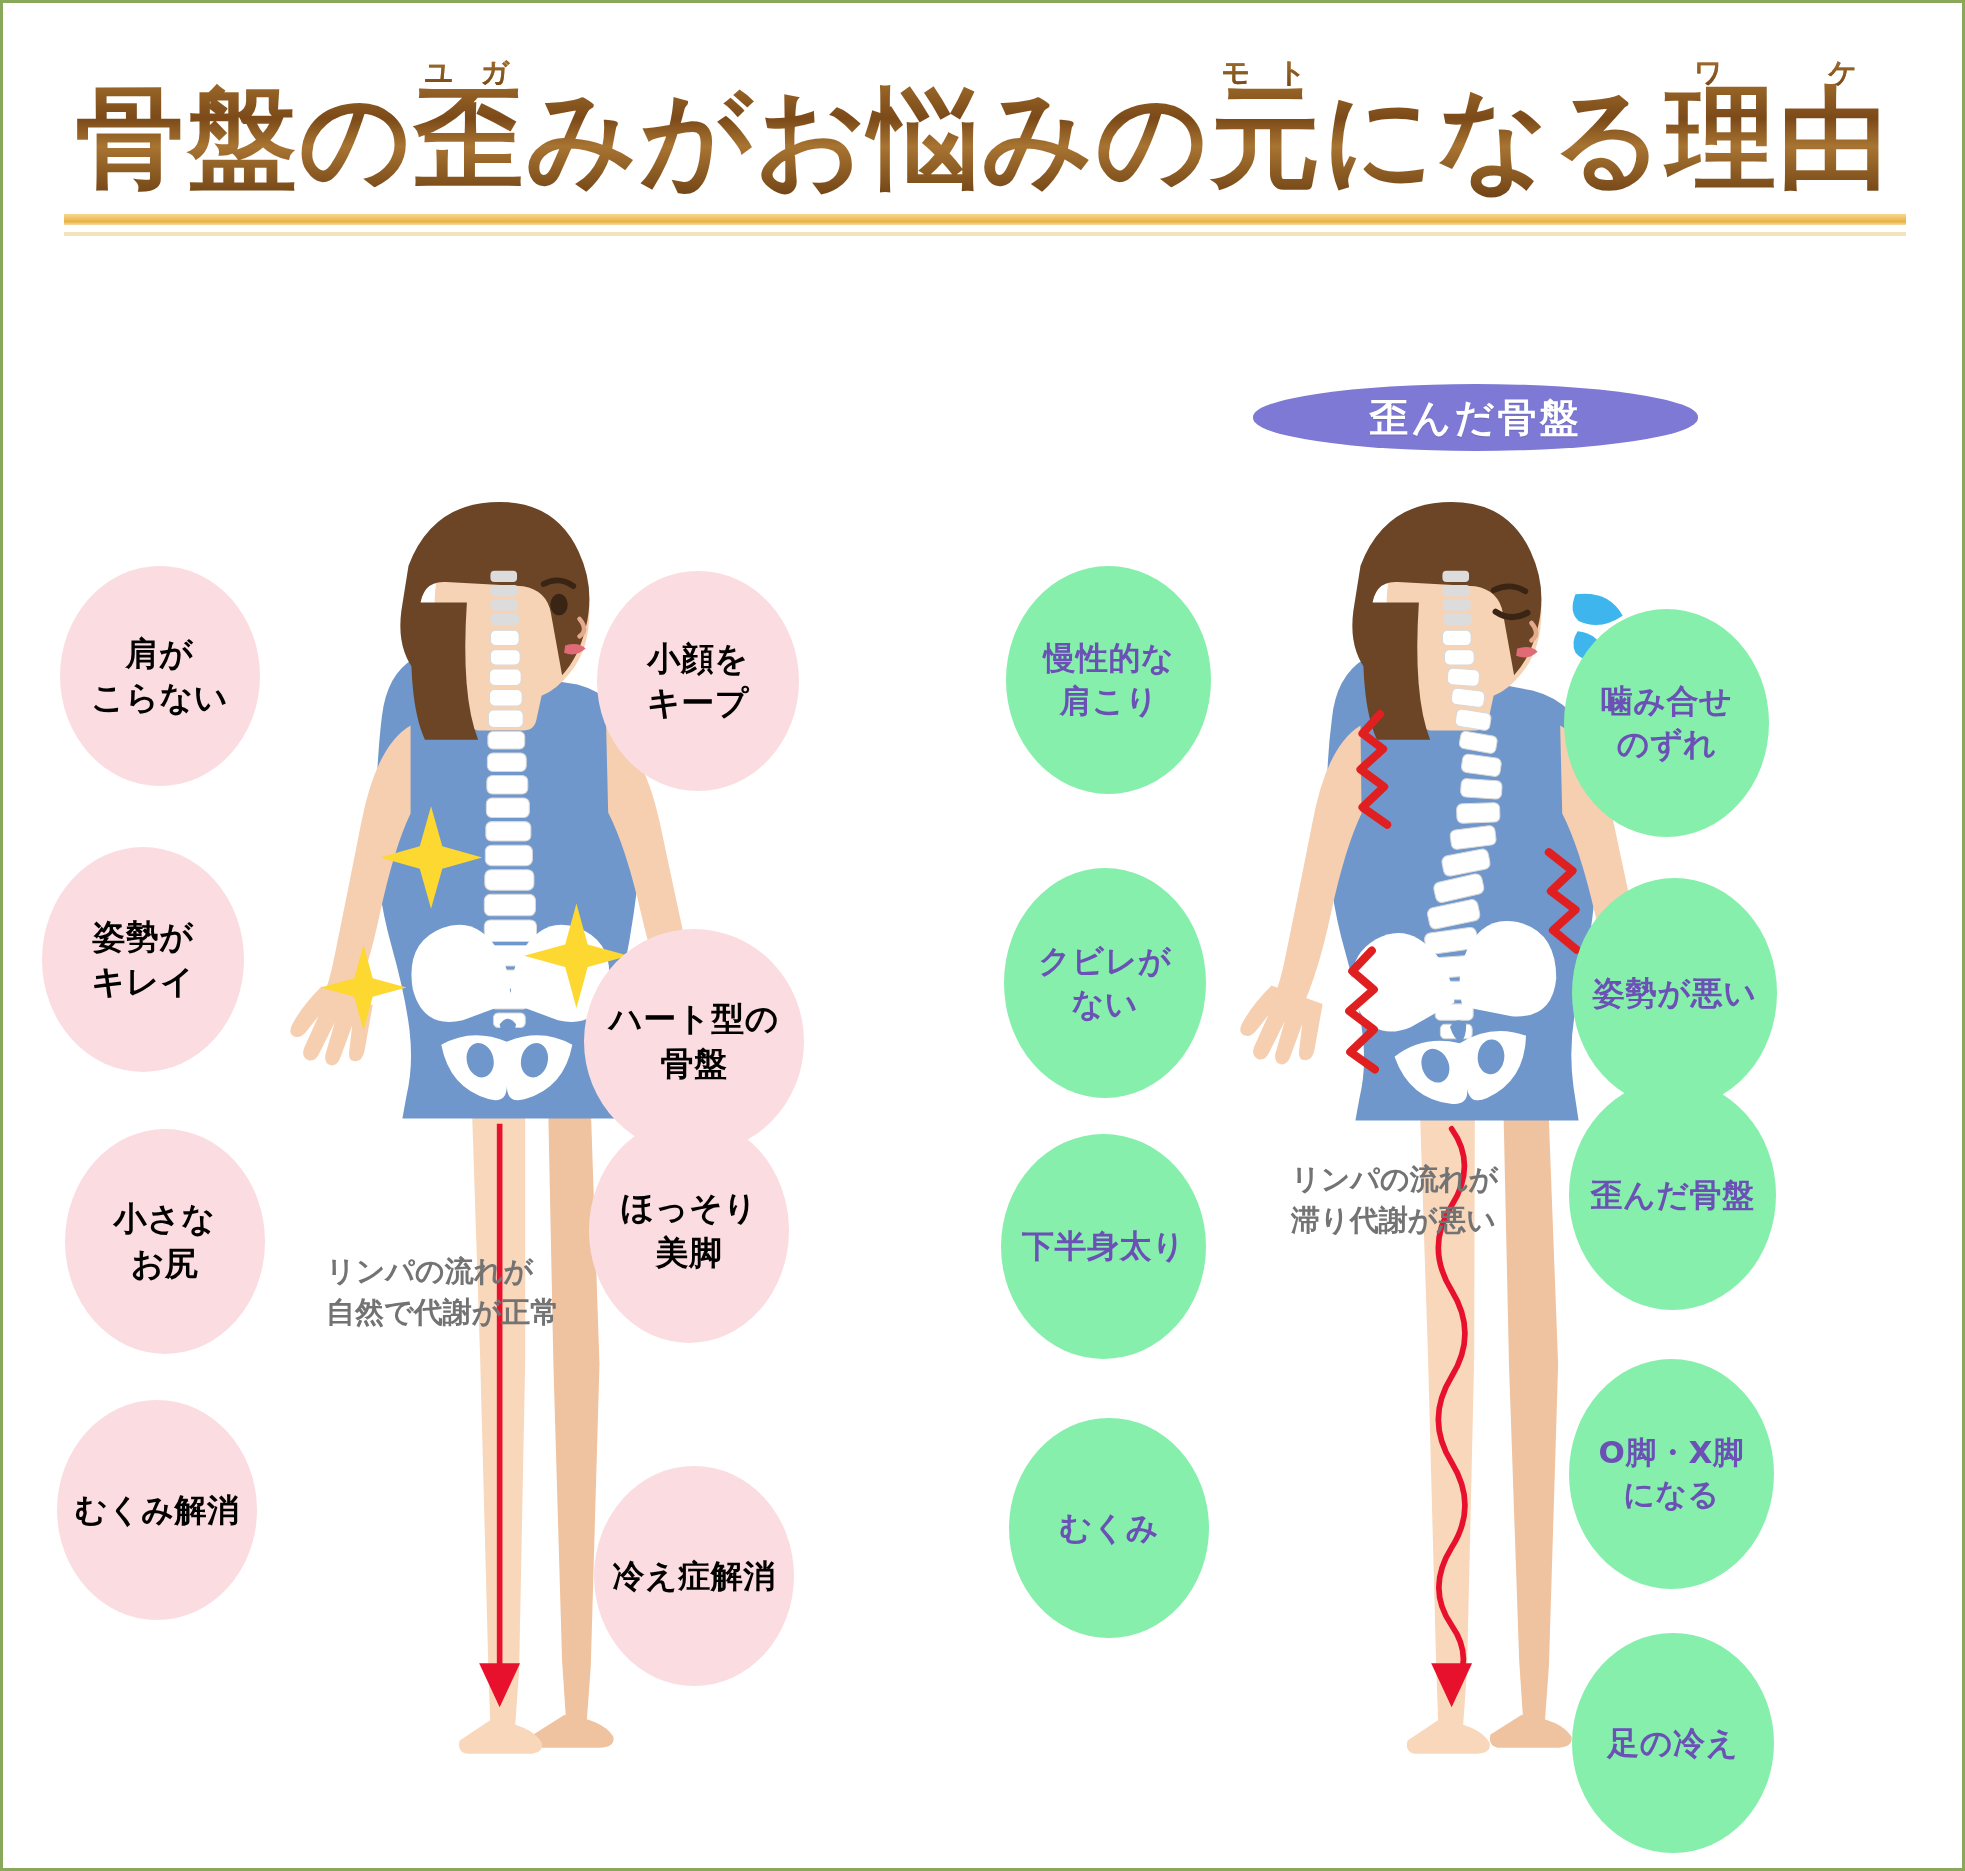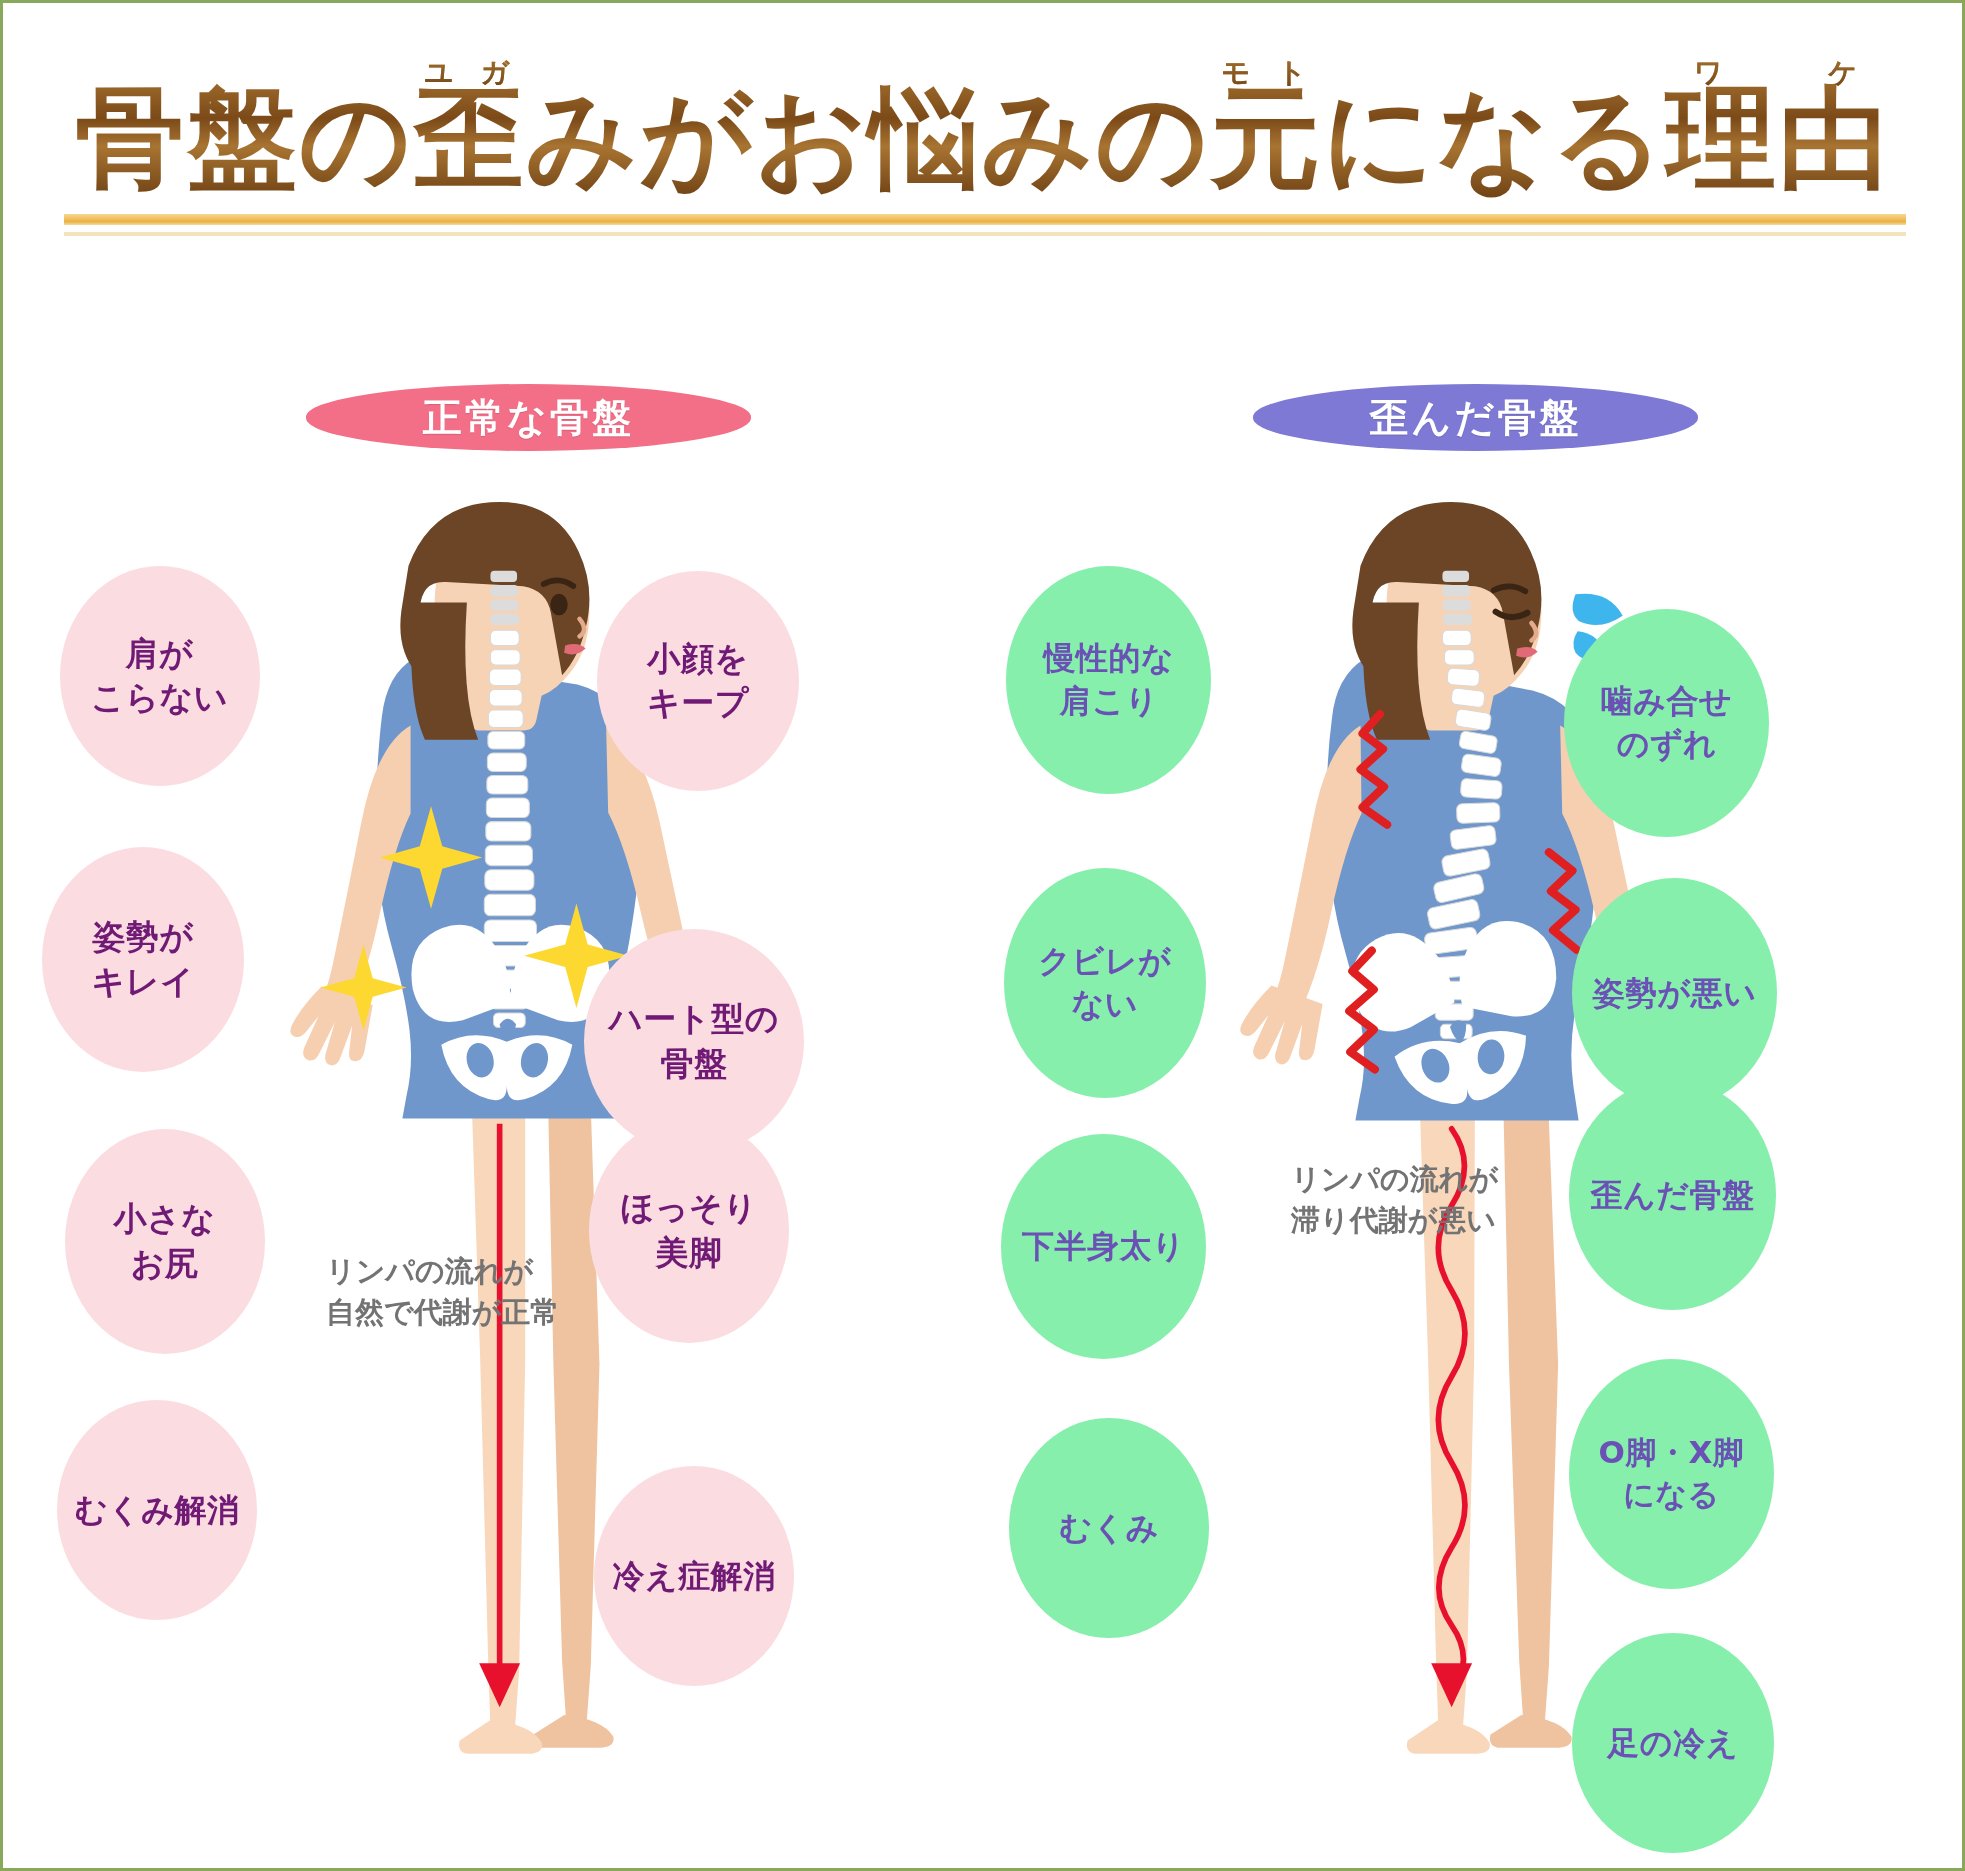--- a/index.html
+++ b/index.html
@@ -71,21 +71,21 @@
   .panel{position:absolute;top:491px;width:952px;height:1331px;}
   #panel-left{left:36px;}
   #panel-right{left:988px;}
 
   
   .bub{
     position:absolute;border-radius:50%;
     display:flex;flex-direction:column;align-items:center;justify-content:center;
     text-align:center;line-height:1.34;font-weight:700;letter-spacing:0.5px;
   }
-  .bub.pink{background:#fbdde1;color:#701a75;}
+  .bub.pink{background:#fbdde1;color:#000000;}
   .bub.purple{background:#86efac;color:#6b51b5;}
 
   
   .caption{
     position:absolute;font-size:29px;font-weight:700;color:#737373;
     line-height:1.42;letter-spacing:0px;white-space:nowrap;
   }
 
   
   .figure{position:absolute;top:0;width:512px;height:1331px;}
@@ -99,21 +99,20 @@
 <div id="page">
 
   <div id="header">
     <div id="title-wrap">
       <div id="title"><span>骨盤の</span><ruby><span>歪</span><rt>ユガ</rt></ruby><span>みがお悩みの</span><ruby><span>元</span><rt>モト</rt></ruby><span>になる</span><ruby><span>理由</span><rt>ワケ</rt></ruby></div>
     </div>
     <div class="goldline" id="goldline-main"></div>
     <div class="goldline" id="goldline-thin"></div>
   </div>
 
-  <div class="pill" id="pill-normal">正常な骨盤</div>
   <div class="pill" id="pill-distorted">歪んだ骨盤</div>
 
   <div class="panel" id="panel-left">
 
     <div class="figure" id="fig-left">
       <svg width="512" height="1331" viewBox="0 0 1000 2600" xmlns="http://www.w3.org/2000/svg">
         <defs>
           <linearGradient id="legShadeL" x1="0" y1="0" x2="1" y2="0">
             <stop offset="0" stop-color="#f3c7a6"></stop>
               <stop offset="1" stop-color="#f9dcc3"></stop>

